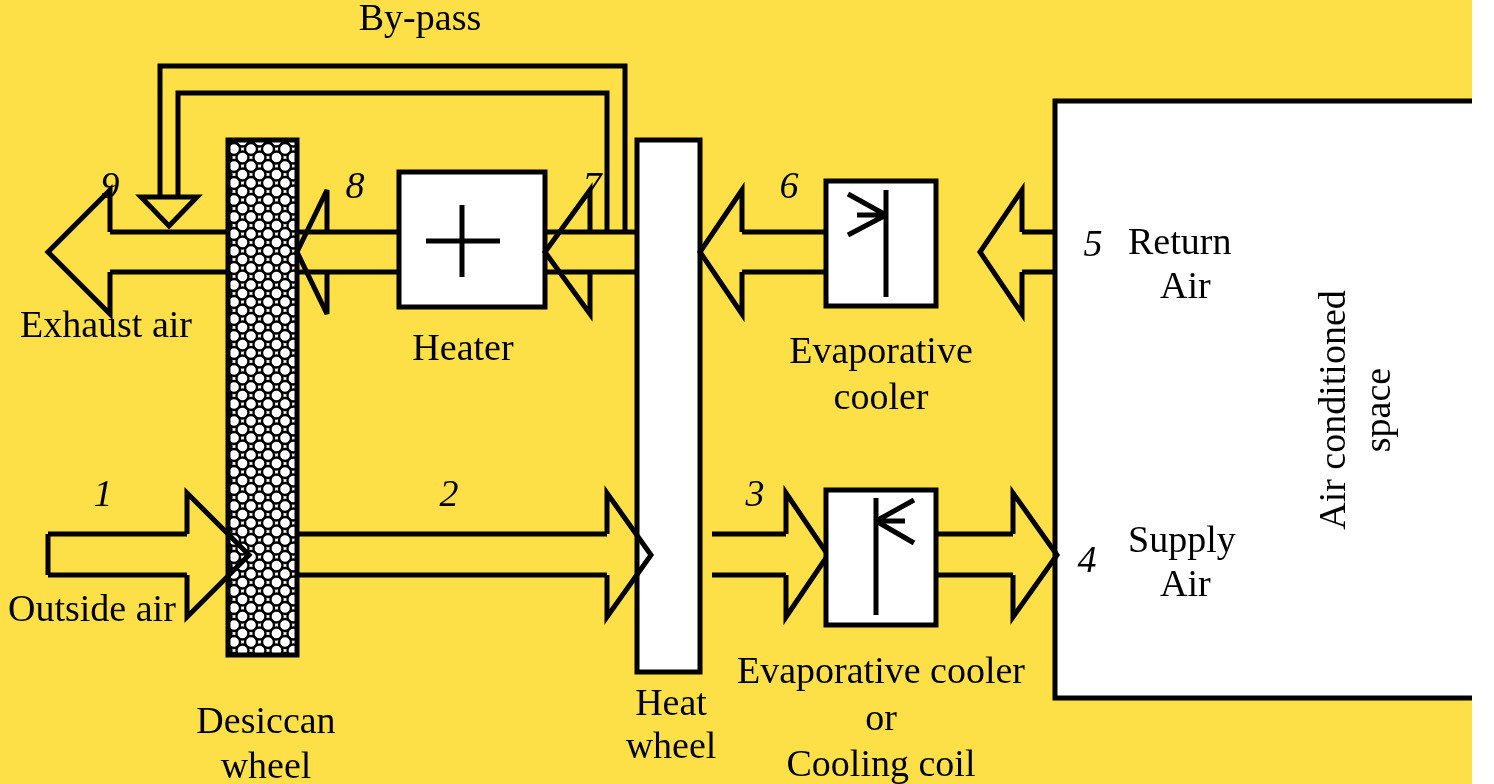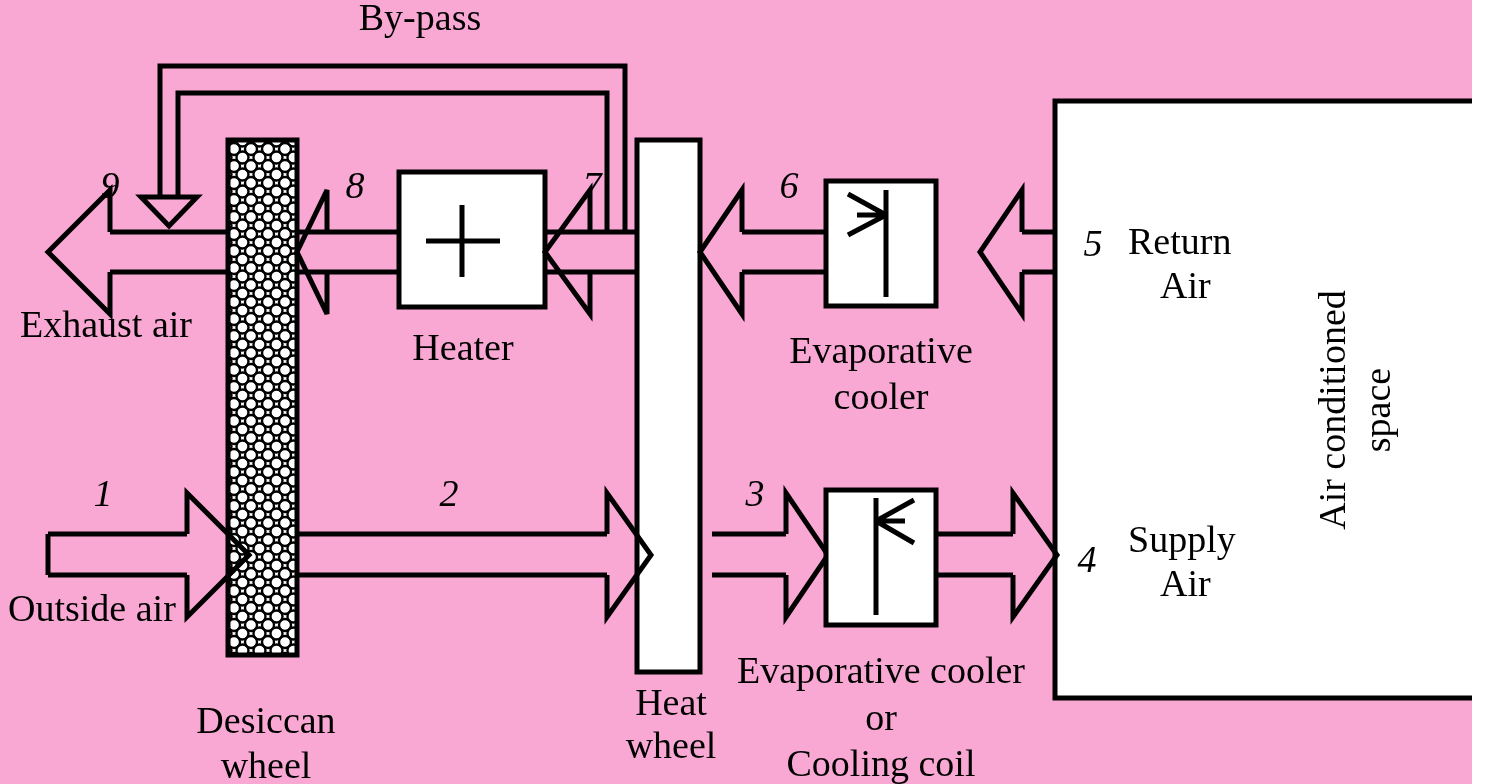--- a/index.html
+++ b/index.html
@@ -4,21 +4,21 @@
 <style>
   html, body {
     margin: 0;
     padding: 0;
     background: #ffffff;
   }
   #root {
     position: relative;
     width: 1472px;
     height: 784px;
-    background: #f9a8d4;
+    background: #fde047;
     font-family: "Liberation Serif", serif;
     overflow: hidden;
   }
   svg#diagram {
     position: absolute;
     left: 0;
     top: 0;
     width: 1494px;
     height: 784px;
   }

